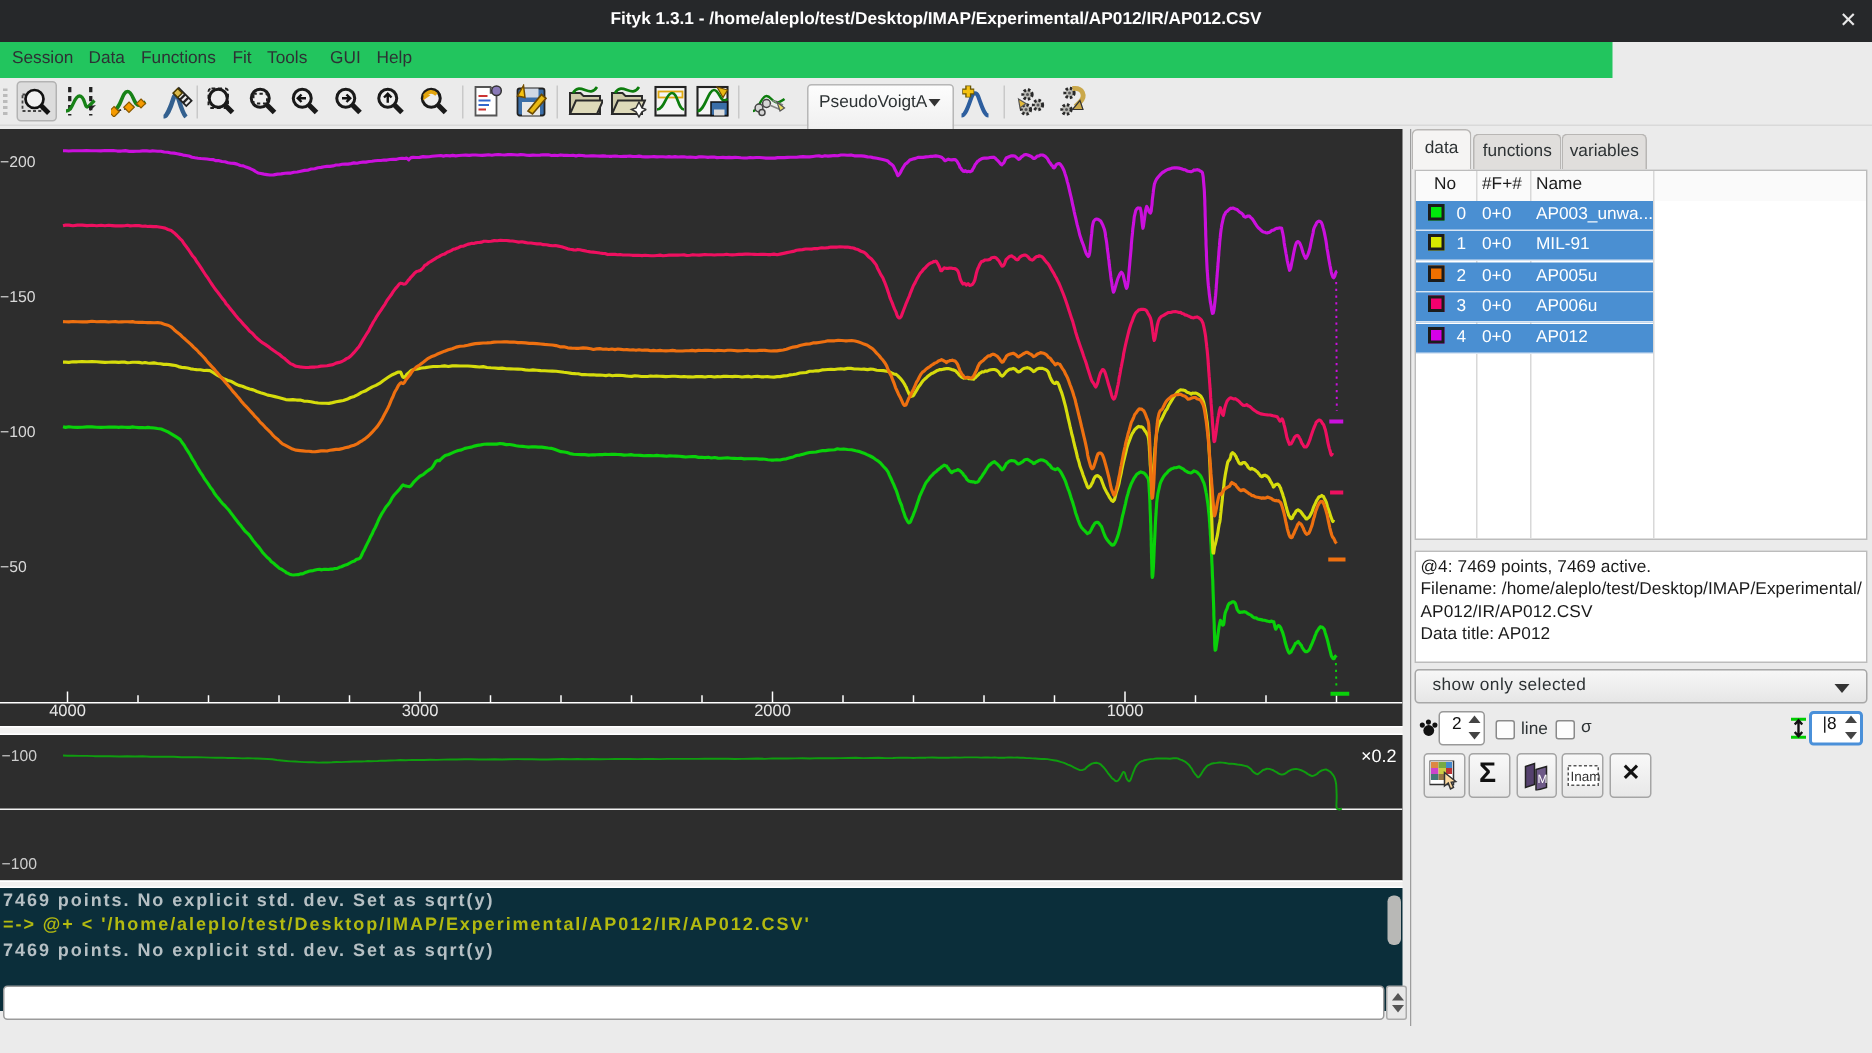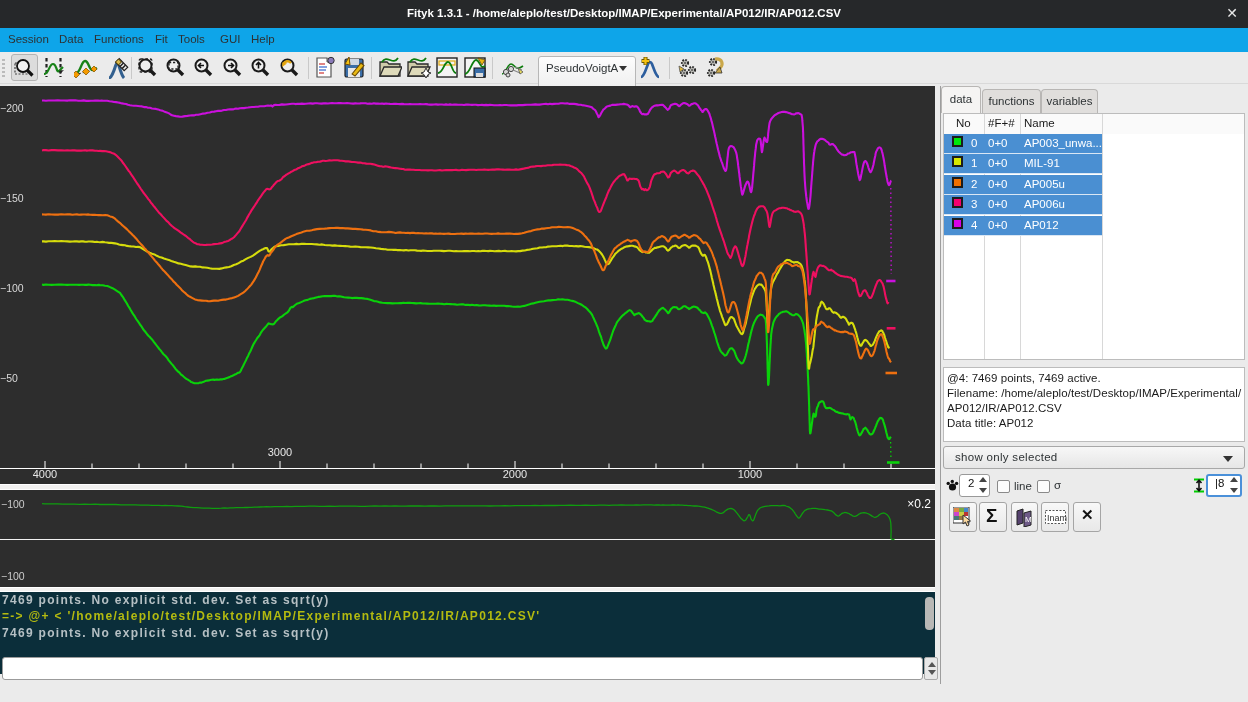--- a/index.html
+++ b/index.html
@@ -2,22 +2,22 @@
 <html><head><meta charset="utf-8"><style>
 * { margin:0; padding:0; box-sizing:border-box; }
 html,body { width:1248px; height:702px; overflow:hidden; background:#ebebeb;
   font-family:"Liberation Sans", sans-serif; }
 #app { position:relative; width:1248px; height:702px; }
 .titlebar { position:absolute; left:0; top:0; width:1248px; height:28px;
   background:#26282a; color:#fff; }
 .titlebar .title { position:absolute; left:0; right:0; top:7px; text-align:center;
   font-size:11.5px; font-weight:bold; letter-spacing:0px; }
 .titlebar .close { position:absolute; right:10px; top:5px; font-size:14px; color:#e8e8e8; }
-.menubar { position:absolute; left:0; top:28px; width:1248px; height:24px;
-  background:#0ea5e9; font-size:11.5px; color:#2d3234; }
+.menubar { position:absolute; left:0; top:28px; width:1075px; height:24px;
+  background:#22c55e; font-size:11.5px; color:#2d3234; }
 .menubar span { position:absolute; top:5px; }
 .toolbar { position:absolute; left:0; top:52px; width:1248px; height:32px;
   background:#ebebeb; border-bottom:1px solid #d9d9d9; }
 .toolbar svg, .toolbar .tsep, .toolbar .grip { position:absolute; }
 .tsep { top:5px; width:1px; height:22px; background:#c9c9c9; }
 .grip { left:2px; top:7px; width:3px; height:18px;
   background:repeating-linear-gradient(to bottom,#bbb 0 2px,#ebebeb 2px 4px); }
 .toolbtn { position:absolute; left:11px; top:2px; width:27px; height:27px;
   background:#dcdcdc; border:1px solid #b3b3b3; border-radius:3px; }
 .combo { position:absolute; left:538px; top:4px; width:98px; height:39px;
@@ -275,21 +275,21 @@
         <polyline points="42.0,150.5 43.7,150.1 45.9,150.1 48.6,150.5 51.6,150.1 54.8,150.1 58.0,150.4 61.3,150.2 64.5,150.5 67.4,150.2 70.0,150.5 72.4,150.2 74.7,150.4 76.9,150.6 79.1,150.5 81.1,150.6 83.1,150.5 85.0,150.2 86.8,150.6 88.4,150.5 90.0,150.4 92.7,150.4 94.9,150.8 96.8,150.7 98.4,151.0 100.0,150.9 102.3,151.1 104.1,151.0 106.0,151.3 108.1,151.7 110.1,152.1 112.0,153.0 114.1,153.7 116.0,155.1 118.0,157.0 120.0,159.1 121.4,160.4 122.7,162.5 124.0,164.2 125.7,166.5 127.3,168.9 128.5,170.7 129.8,172.1 131.0,174.2 132.2,175.8 133.5,177.7 134.7,179.6 135.9,181.5 137.2,183.5 138.4,185.1 139.6,187.0 140.9,189.0 142.1,190.7 143.3,192.5 144.6,194.1 145.8,195.7 147.1,197.4 148.3,199.1 149.6,200.5 150.8,202.6 152.1,203.9 153.3,205.6 155.2,207.8 157.0,210.2 158.8,212.4 160.7,214.3 162.5,216.4 164.4,218.4 166.3,220.7 168.2,222.1 170.0,224.2 171.9,226.0 173.5,227.3 175.2,228.6 176.8,229.6 178.7,230.9 180.5,232.3 182.4,233.7 184.3,235.0 186.2,236.2 188.0,237.8 189.5,238.8 191.0,240.2 192.5,241.5 194.0,242.6 195.5,243.2 197.0,244.1 198.4,244.3 200.0,244.6 201.9,244.8 204.0,245.0 206.0,244.9 208.0,244.7 210.0,244.7 212.0,244.5 214.0,244.1 216.0,244.0 218.0,243.8 220.0,243.4 222.0,243.1 224.0,242.1 226.1,241.6 228.0,241.0 229.6,240.1 231.0,239.1 232.4,238.5 234.0,237.2 235.9,235.1 238.0,232.6 239.3,231.2 240.7,228.8 242.0,226.6 243.3,224.5 244.7,222.2 246.0,220.2 247.0,218.1 248.0,216.4 249.0,214.5 250.0,213.0 251.3,210.7 252.7,208.6 254.0,206.7 255.3,204.7 256.7,202.7 258.0,200.3 259.4,198.4 260.7,196.7 262.0,194.6 263.6,192.4 265.0,190.8 266.1,189.4 267.0,188.8 268.0,189.0 269.0,189.4 269.8,189.3 270.5,189.1 271.2,188.2 272.0,187.0 272.9,186.2 274.0,184.7 275.1,183.6 276.3,182.1 277.7,181.0 279.0,180.7 280.1,180.3 281.1,179.5 282.1,178.5 283.1,177.0 284.5,176.3 285.9,175.0 287.3,174.2 288.6,173.4 290.0,172.6 291.3,171.7 292.7,171.1 294.0,170.2 295.0,169.7 296.0,169.5 297.0,169.0 298.1,168.2 299.4,167.7 300.8,167.1 302.2,166.2 303.6,165.9 305.0,165.4 306.3,164.7 307.6,164.2 309.0,164.1 310.3,163.5 311.7,162.9 313.1,162.6 314.5,162.2 315.9,162.3 317.2,161.9 318.5,161.7 319.9,161.6 321.2,161.4 322.6,160.8 323.9,160.8 325.4,161.0 327.4,160.8 329.5,160.4 331.6,160.5 333.6,160.2 335.7,160.3 337.7,160.3 339.7,160.6 341.7,160.7 343.7,161.0 345.8,161.4 347.9,161.2 349.9,161.6 351.9,162.0 354.0,162.0 356.1,162.3 358.1,162.6 360.2,162.5 362.2,163.1 364.3,163.2 366.3,163.6 368.3,163.8 370.3,163.7 372.3,164.1 374.4,164.5 376.5,165.2 378.5,165.9 379.9,166.2 381.2,166.3 382.5,166.6 383.9,166.7 385.2,166.3 386.6,166.5 387.9,166.8 389.3,167.1 391.2,167.5 393.5,167.9 395.4,168.1 397.5,168.3 400.0,168.7 401.6,168.9 403.3,169.0 405.1,169.7 407.3,169.5 410.0,169.6 411.6,169.8 413.4,169.7 415.3,170.0 417.3,170.0 419.4,170.0 421.5,170.2 423.7,170.2 425.8,170.2 428.0,170.4 430.0,170.2 432.0,170.3 434.0,170.5 436.0,170.5 438.0,170.3 440.0,170.1 442.0,170.5 444.0,170.3 446.0,170.1 448.0,170.0 450.0,170.1 452.0,170.1 454.0,170.0 456.0,169.9 458.0,170.3 460.0,170.2 462.0,169.8 464.0,170.0 466.0,170.1 468.0,169.9 470.0,169.7 472.0,169.8 474.1,169.8 476.2,170.0 478.2,169.8 480.3,169.8 482.4,169.8 484.4,169.5 486.3,169.8 488.2,169.9 490.0,169.8 492.4,169.6 494.7,169.6 496.8,169.4 498.8,169.4 500.9,169.5 502.9,169.6 505.0,169.7 507.2,169.5 509.4,169.6 511.6,169.7 513.9,169.7 516.0,169.4 518.1,169.8 520.0,169.4 522.4,168.9 524.6,168.4 526.7,168.0 528.8,167.6 531.0,166.8 533.0,166.6 535.0,166.4 537.0,166.0 539.0,166.0 541.0,166.1 543.0,165.7 545.3,165.7 547.7,165.2 550.0,165.3 552.1,165.1 554.0,164.7 556.4,164.7 558.3,164.7 560.0,164.6 562.6,164.7 565.0,164.7 567.1,165.1 569.0,165.3 570.5,166.0 572.0,166.4 574.0,167.5 576.0,168.2 577.5,169.4 579.0,171.1 581.0,172.7 583.0,175.2 584.1,176.6 585.0,178.8 586.0,180.7 587.2,183.1 588.5,185.1 589.6,187.7 590.5,190.0 591.3,192.2 592.0,194.3 592.7,196.4 593.3,198.4 594.0,200.1 594.8,201.9 595.6,204.1 596.4,206.1 597.3,207.9 598.0,210.1 598.6,211.3 599.2,211.9 599.8,211.9 600.4,211.5 600.9,210.7 601.5,209.1 602.3,207.0 603.2,204.7 603.9,202.8 604.7,200.9 605.5,199.0 606.3,197.2 607.0,195.2 607.8,193.2 608.9,190.5 610.1,188.4 611.3,185.9 612.4,184.0 613.5,182.2 614.6,181.0 615.7,179.5 616.9,178.5 618.0,177.2 619.2,176.1 620.4,175.4 621.5,175.0 622.4,174.3 623.2,174.4 623.8,174.1 624.3,174.3 625.1,175.7 626.0,177.4 626.6,178.8 627.2,180.4 627.8,180.5 628.3,179.9 628.8,179.3 629.4,178.6 630.3,178.8 631.2,178.9 632.0,179.0 632.9,178.7 634.0,178.7 635.2,179.0 636.4,179.0 637.4,179.5 638.1,180.1 638.6,180.7 639.2,182.3 639.7,184.3 640.2,186.2 640.8,187.4 641.4,188.6 642.0,189.4 642.6,188.9 643.1,189.0 643.6,189.3 644.2,190.1 644.8,189.6 645.4,189.1 646.0,189.7 646.5,190.3 647.0,190.2 647.6,190.0 648.2,189.6 648.8,188.9 649.4,187.8 649.9,186.6 650.4,184.4 651.0,181.8 651.6,179.8 652.2,178.5 652.8,177.1 653.3,176.0 653.8,175.2 654.4,174.3 655.4,174.1 656.7,173.3 658.4,173.3 660.0,172.9 661.1,171.8 662.0,171.7 663.0,171.6 664.0,171.8 665.0,172.9 666.0,174.0 667.0,175.8 668.0,177.4 668.7,177.3 669.4,176.5 670.0,175.0 670.7,173.1 671.6,172.2 672.6,171.3 673.5,170.8 674.4,170.6 675.3,171.2 676.3,171.8 677.2,172.9 678.1,173.2 678.8,173.0 679.4,172.0 680.1,171.3 680.9,170.8 681.8,170.3 682.8,170.1 683.7,170.1 684.6,170.6 685.6,171.5 686.5,172.7 687.4,173.1 688.3,173.4 689.1,172.8 689.8,172.0 690.4,171.5 691.1,171.0 692.0,171.0 692.9,170.5 693.8,170.8 694.8,171.3 695.7,172.2 696.6,173.5 697.6,174.7 698.5,175.6 699.4,176.8 700.3,178.5 701.3,180.3 702.2,181.7 702.9,183.0 703.5,184.2 704.2,185.2 705.0,187.0 705.8,188.5 706.5,190.1 707.1,191.5 707.8,193.3 708.7,195.5 709.6,197.8 710.6,200.7 711.5,203.4 712.4,206.2 713.3,208.9 714.2,211.6 715.2,214.4 715.8,216.7 716.4,218.8 717.0,221.1 717.7,223.3 718.3,225.4 719.0,227.4 720.0,230.4 721.0,233.2 721.7,235.1 722.3,237.0 723.0,239.0 723.7,240.8 724.4,243.0 725.0,245.2 725.8,247.6 726.5,249.8 727.2,252.1 728.0,254.2 728.8,255.2 729.5,256.3 730.0,257.4 730.5,258.0 731.0,257.1 731.5,255.9 732.0,254.5 732.5,252.3 733.0,250.6 733.5,249.0 734.0,248.0 734.5,247.2 735.0,246.4 735.5,246.4 736.0,246.9 736.5,247.8 737.2,249.9 738.0,252.6 738.8,255.5 739.5,257.9 740.3,260.4 741.0,263.1 741.7,265.1 742.4,266.1 742.9,265.8 743.5,264.6 744.0,262.9 744.5,260.6 745.0,258.0 745.4,256.4 745.8,254.2 746.1,251.9 746.5,250.0 746.9,247.8 747.2,245.9 747.6,244.2 748.0,242.0 748.4,240.0 748.8,238.1 749.1,235.7 749.5,233.9 750.0,231.5 750.5,229.2 751.0,227.1 751.5,225.1 752.0,223.0 752.5,221.0 753.2,218.5 754.0,216.0 754.8,214.1 755.5,212.0 756.2,210.4 757.0,208.9 757.8,207.9 758.5,207.3 759.2,206.6 760.0,206.5 760.8,206.2 761.5,206.2 762.2,206.2 763.0,206.3 763.8,206.7 764.5,207.3 765.1,208.5 765.7,209.6 766.4,210.7 767.0,212.1 767.5,214.0 768.0,217.1 768.3,218.9 768.5,221.1 768.8,223.2 769.1,225.5 769.5,227.0 769.9,226.0 770.3,223.8 770.7,221.7 771.1,219.2 771.5,217.0 772.2,214.2 773.0,212.3 774.0,211.1 775.0,210.6 776.0,210.1 777.0,209.4 777.9,208.9 779.0,208.3 780.4,208.3 782.0,207.8 783.6,207.7 785.0,208.0 786.1,208.3 787.0,208.2 788.0,209.0 789.0,209.2 790.0,209.9 791.0,210.1 792.0,210.6 793.0,211.0 794.0,211.6 795.0,211.8 795.8,211.9 796.5,211.6 797.2,211.5 798.0,211.3 799.0,211.8 800.0,212.4 801.0,213.4 802.0,215.5 802.5,217.6 803.0,220.0 803.5,222.9 803.8,224.7 804.0,226.9 804.3,229.1 804.5,231.3 804.8,233.7 805.0,235.9 805.2,238.1 805.4,240.4 805.5,242.5 805.7,244.7 805.8,247.0 806.0,249.1 806.1,250.8 806.3,252.9 806.4,254.9 806.6,257.1 806.7,259.0 806.9,260.8 807.0,263.0 807.1,265.1 807.3,267.2 807.4,269.1 807.6,271.1 807.7,273.0 807.9,275.2 808.0,277.1 808.2,279.3 808.3,281.8 808.5,284.1 808.7,286.2 808.8,287.9 809.0,290.6 809.2,293.0 809.4,294.4 809.8,294.1 810.2,291.5 810.5,289.6 810.9,286.8 811.2,284.0 811.6,281.5 811.9,279.2 812.3,277.2 812.9,273.8 813.5,271.8 814.0,273.0 814.5,274.6 815.0,276.2 815.5,276.9 816.0,274.7 816.5,272.0 817.2,269.7 818.0,267.5 818.8,266.4 819.6,265.7 820.3,265.2 821.0,265.4 821.7,265.7 822.5,265.9 823.4,265.8 824.3,266.3 825.2,266.9 826.0,267.6 826.7,268.3 827.5,269.2 828.7,270.1 829.8,270.3 830.5,270.2 831.2,269.7 832.1,270.6 833.0,270.8 833.9,271.6 835.0,272.6 836.4,273.7 838.1,274.8 840.5,275.9 842.8,276.3 844.0,276.5 845.0,276.6 846.8,276.7 848.7,277.2 850.2,277.5 851.5,277.9 852.5,279.5 853.3,280.8 854.1,280.3 854.7,279.2 855.2,280.2 855.6,281.4 856.1,283.4 856.6,285.2 857.1,287.5 857.5,289.4 857.9,291.5 858.4,292.9 858.9,294.5 859.4,295.5 859.6,296.2 859.8,296.0 860.2,296.0 860.7,296.0 861.2,295.1 861.7,294.3 862.2,293.2 862.6,292.4 863.0,291.5 863.5,291.0 863.9,290.6 864.4,290.4 864.9,290.3 865.4,290.5 865.9,291.1 866.3,292.0 866.8,292.8 867.2,293.6 867.6,294.9 868.1,295.8 868.6,296.4 869.1,297.4 869.6,298.0 870.0,297.9 870.4,298.0 870.9,297.9 871.4,297.2 871.9,296.4 872.4,295.2 872.8,294.2 873.2,293.3 873.7,291.7 874.1,290.4 874.6,289.0 875.1,287.5 875.6,286.2 876.1,284.9 876.5,283.9 877.0,282.9 877.4,281.7 877.8,281.2 878.3,280.7 878.8,280.4 879.3,280.0 879.8,280.1 880.2,280.3 880.7,280.7 881.1,281.3 881.5,282.0 882.0,282.7 882.5,283.3 883.0,284.9 883.5,286.3 883.9,288.0 884.3,289.9 884.8,292.4 885.2,294.8 885.7,296.9 886.2,298.9 886.7,300.5 887.2,302.5 887.6,303.4 888.1,302.7 888.5,302.0" fill="none" stroke="#ee1060" stroke-width="2.1" stroke-linejoin="round"></polyline>
         <polyline points="42.0,100.5 43.7,100.5 45.9,100.7 48.4,100.5 51.3,100.5 54.4,100.5 57.7,100.3 60.9,100.5 64.1,100.5 67.2,100.6 70.0,100.3 72.7,100.4 75.4,100.3 78.2,100.7 80.9,100.7 83.6,100.4 86.2,100.9 88.7,100.9 91.0,100.8 93.1,100.8 95.0,100.6 97.9,100.6 100.0,100.8 101.6,100.6 103.2,100.7 105.0,100.8 107.2,100.8 109.5,101.3 111.8,101.5 114.0,102.0 116.0,102.1 118.2,102.5 120.2,102.9 122.1,103.4 124.0,103.7 126.0,104.0 128.0,104.8 130.0,105.2 132.0,105.5 134.0,105.7 136.0,105.8 138.0,106.0 140.0,106.3 142.0,106.4 144.0,107.1 146.0,107.1 148.0,107.7 150.0,107.8 152.0,108.5 154.0,108.8 156.0,108.9 158.1,109.4 160.2,110.3 162.2,110.6 164.0,111.4 166.8,112.4 169.0,113.4 170.6,114.5 172.0,115.3 173.9,115.7 176.0,116.1 177.9,116.4 180.0,116.7 182.4,116.6 185.0,116.1 187.4,115.9 190.0,115.5 191.9,115.3 193.9,115.4 196.0,114.8 198.2,114.7 200.5,114.2 203.0,113.6 205.1,113.5 207.4,112.7 209.8,112.5 212.0,111.8 214.1,111.6 216.1,111.2 218.0,110.9 220.0,110.9 222.0,110.6 224.0,110.0 226.0,110.0 228.0,109.5 230.0,109.3 232.0,109.4 234.0,109.1 236.0,108.6 238.0,108.8 240.0,108.3 242.0,108.1 244.0,108.1 246.0,107.7 248.0,107.5 250.0,107.2 252.0,107.0 254.0,107.0 256.0,106.7 258.0,106.7 260.0,106.3 262.1,106.2 264.3,106.2 266.4,105.7 268.0,105.6 269.9,105.7 271.0,105.4 271.8,105.9 272.5,106.6 272.7,106.1 274.0,105.1 275.5,104.9 277.5,105.0 279.7,104.9 282.0,104.4 284.0,104.6 286.1,104.5 288.1,104.2 290.0,104.0 292.0,103.8 293.8,103.7 295.6,104.1 297.5,103.7 300.0,103.9 301.8,103.6 303.8,103.9 305.9,103.7 308.2,103.5 310.5,103.4 312.8,103.6 315.0,103.3 317.1,103.3 319.3,103.5 321.4,103.6 323.6,103.4 325.7,103.2 327.9,103.5 330.0,103.2 332.1,103.0 334.3,103.2 336.4,103.3 338.6,103.1 340.7,103.1 342.9,103.2 345.0,103.3 347.1,103.1 349.1,103.2 351.2,103.5 353.2,103.6 355.3,103.4 357.6,103.5 360.0,103.4 361.8,103.2 363.7,103.2 365.6,103.2 367.6,103.7 369.7,103.6 371.8,103.7 373.8,103.3 375.9,103.6 378.0,103.6 380.0,103.7 382.0,103.5 384.0,103.9 386.0,103.5 388.0,103.7 390.0,103.9 392.0,104.0 394.0,103.9 396.0,103.9 398.0,104.0 400.0,104.1 402.0,103.9 404.0,104.1 406.0,104.2 408.0,104.2 410.0,104.0 412.0,104.2 414.0,104.3 416.0,104.2 418.0,104.2 420.0,104.1 422.0,104.3 424.0,104.3 426.0,104.1 428.0,104.4 430.0,104.6 432.0,104.6 434.0,104.5 436.0,104.4 438.0,104.6 440.0,104.5 442.0,104.5 444.0,104.7 446.0,104.4 448.0,104.7 450.0,104.4 452.0,104.7 454.0,104.6 456.0,104.5 458.0,104.8 460.0,104.7 462.0,104.8 464.0,105.0 466.0,104.6 468.0,104.5 470.0,104.7 472.0,104.9 474.0,104.7 476.0,104.7 478.0,105.1 480.0,105.0 482.0,104.9 484.0,105.1 486.0,104.9 488.0,105.1 490.0,104.9 492.0,105.0 494.0,105.2 496.0,105.3 498.0,105.3 500.0,105.0 502.0,105.2 504.1,105.0 506.3,105.0 508.4,105.2 510.6,105.4 512.6,105.4 514.7,105.3 516.6,105.4 518.4,105.1 520.0,105.0 522.8,105.1 525.0,104.9 527.0,104.8 528.9,104.8 531.0,104.8 533.2,104.6 535.4,104.4 537.5,104.6 539.7,104.6 542.0,104.3 544.0,104.0 546.0,103.9 548.0,104.3 550.0,103.8 552.0,104.1 554.0,103.9 556.3,103.7 558.5,103.8 560.6,103.3 562.8,103.3 565.0,103.5 567.3,103.3 569.6,103.9 572.0,103.8 574.1,103.9 576.0,104.1 578.4,104.6 580.3,104.7 582.0,105.1 584.6,105.5 587.0,106.0 589.2,106.5 591.0,107.0 592.1,107.5 593.0,108.6 594.3,109.5 595.5,110.6 596.3,112.2 597.0,113.7 597.6,114.7 598.0,115.8 598.3,116.6 598.6,117.1 599.1,116.7 599.7,116.0 600.3,115.0 601.0,113.5 601.7,112.3 602.5,111.0 603.5,109.4 604.5,108.8 605.5,107.8 606.5,106.7 607.7,106.3 609.0,105.9 610.4,105.6 612.0,104.9 613.7,104.9 615.5,104.9 617.3,104.6 619.0,104.5 620.5,104.2 622.0,104.2 623.8,103.9 625.5,104.2 626.7,104.5 627.7,104.8 628.4,105.4 629.0,105.9 629.5,106.7 630.0,107.1 630.5,107.1 631.1,106.6 631.6,106.5 632.2,106.1 633.3,106.5 634.5,106.6 635.7,106.4 636.7,106.4 637.4,106.9 638.0,107.5 638.5,108.4 639.0,109.2 639.5,110.1 640.0,111.6 640.6,112.1 641.2,113.2 641.8,113.7 642.3,114.2 642.8,114.3 643.4,113.8 643.9,114.1 644.5,114.5 645.1,114.4 645.7,114.2 646.3,114.3 646.8,114.5 647.4,114.1 648.0,113.9 648.5,112.8 649.0,112.0 649.5,111.0 650.1,109.7 650.7,109.0 651.3,108.2 651.8,107.5 652.4,107.2 653.4,106.4 654.6,105.7 656.2,105.4 657.8,105.4 658.9,105.3 660.0,105.0 661.3,104.9 662.5,104.8 663.3,105.2 664.1,106.1 665.2,107.1 666.3,108.3 667.1,109.3 667.8,109.9 668.5,109.1 669.3,108.5 670.0,106.8 670.8,105.3 671.9,104.8 673.1,104.3 674.3,103.9 675.4,103.9 676.5,104.0 677.6,104.9 678.4,105.6 679.1,106.3 679.9,105.9 680.7,104.8 681.8,104.1 682.9,103.2 684.0,103.0 685.2,103.3 686.4,103.8 687.5,104.3 688.3,105.1 689.0,105.6 689.7,105.6 690.5,105.1 691.5,104.1 692.7,103.9 693.8,103.3 695.0,103.3 696.2,103.8 697.3,104.7 698.1,105.5 698.8,106.7 699.5,108.0 700.3,108.9 701.1,110.2 701.8,110.7 702.2,111.7 702.5,112.0 702.9,111.8 703.3,111.4 703.7,110.6 704.1,109.8 704.8,109.3 705.6,109.1 706.4,109.1 707.1,109.8 707.9,110.9 708.6,112.2 709.4,113.8 710.1,116.1 710.9,118.5 711.6,121.4 712.1,123.0 712.6,125.2 713.1,127.4 713.6,129.6 714.1,131.6 714.6,133.9 715.1,136.5 715.6,138.4 716.1,141.0 716.6,143.3 717.1,145.2 717.6,147.5 718.1,149.8 718.6,151.6 719.1,153.4 719.8,156.5 720.6,158.9 721.4,161.3 722.2,163.2 723.1,166.0 724.0,168.6 724.8,170.1 725.5,171.0 726.0,170.4 726.5,168.2 726.7,166.6 726.9,164.2 727.1,162.2 727.3,160.1 727.5,158.0 727.8,155.8 728.0,153.4 728.2,151.4 728.5,149.8 729.0,147.8 729.5,147.0 730.2,146.3 731.0,146.0 732.0,146.2 733.0,146.8 733.8,147.4 734.5,148.7 735.2,150.1 736.0,152.2 736.4,153.4 736.8,155.2 737.1,157.8 737.5,160.0 737.8,161.9 738.0,163.6 738.2,165.7 738.5,167.9 738.8,169.9 739.0,172.1 739.3,173.8 739.5,176.2 739.8,178.4 740.0,180.1 740.3,182.2 740.5,184.1 740.8,186.4 741.2,188.4 741.4,190.3 741.7,192.0 742.0,193.7 742.3,194.8 742.7,194.1 743.2,192.6 743.8,190.5 744.5,188.1 745.2,185.8 746.0,184.0 746.8,182.3 747.5,181.5 748.2,182.1 748.8,183.4 749.4,186.1 750.0,188.6 750.5,191.0 751.0,192.2 751.5,191.2 752.0,188.2 752.2,186.8 752.3,185.0 752.5,183.1 752.7,180.9 752.9,178.6 753.1,176.5 753.3,173.9 753.5,171.9 753.7,169.9 753.9,167.5 754.1,165.4 754.2,163.3 754.4,161.1 754.6,158.8 754.8,157.1 755.0,155.1 755.2,152.5 755.5,150.4 755.8,148.2 756.0,146.2 756.2,144.4 756.5,143.2 757.2,140.3 758.0,139.1 758.8,138.6 759.5,138.8 760.1,138.7 760.5,140.1 760.8,141.8 761.0,143.7 761.2,146.0 761.4,148.2 761.7,150.8 761.9,152.2 762.3,150.8 762.7,147.9 763.0,145.8 763.4,142.8 763.7,140.5 764.1,138.7 764.5,137.6 765.0,138.5 765.5,139.6 766.0,141.1 766.5,141.8 767.0,142.0 767.5,140.6 767.7,138.4 768.0,136.4 768.2,133.3 768.5,131.0 768.8,128.6 769.0,126.6 769.3,124.7 769.6,122.8 770.2,121.1 771.0,119.5 772.0,118.2 773.0,117.0 774.0,115.9 775.0,115.0 775.9,114.5 777.0,113.8 778.4,113.0 780.0,112.6 781.5,112.0 783.0,111.8 784.5,111.9 786.0,112.1 787.6,112.5 789.0,113.1 790.1,113.2 791.0,113.8 792.0,114.2 793.0,114.3 794.0,114.5 795.0,114.1 796.0,113.3 797.0,113.4 798.0,113.1 799.0,113.3 800.1,114.0 801.0,114.4 801.6,115.0 802.0,117.2 802.2,118.6 802.3,120.2 802.5,122.5 802.7,124.8 802.9,127.2 803.0,129.8 803.1,131.9 803.2,133.8 803.2,135.9 803.3,138.0 803.4,140.6 803.4,142.7 803.5,145.2 803.6,147.7 803.6,149.8 803.7,151.9 803.8,154.1 803.8,156.2 803.9,158.5 804.0,160.4 804.0,162.7 804.1,164.8 804.2,166.6 804.3,168.3 804.3,170.1 804.4,172.2 804.5,174.5 804.6,176.6 804.7,178.6 804.8,180.5 805.0,182.6 805.1,184.3 805.2,186.0 805.4,188.4 805.6,190.5 805.8,192.2 806.0,194.1 806.2,196.2 806.6,199.0 806.9,201.4 807.3,203.3 807.8,206.6 808.3,208.9 808.8,208.7 809.2,207.1 809.5,205.2 809.7,203.4 810.0,200.8 810.2,198.8 810.4,197.0 810.6,194.6 810.8,192.1 810.9,190.1 811.1,188.2 811.2,186.0 811.4,184.0 811.5,182.2 811.7,180.2 811.9,177.8 812.0,175.7 812.2,174.0 812.3,171.9 812.5,170.0 812.6,167.9 812.8,165.8 813.0,163.6 813.1,161.9 813.3,159.8 813.5,158.1 813.7,156.0 814.0,153.5 814.3,151.7 814.5,150.1 815.0,147.9 815.4,146.0 815.8,144.5 816.2,143.3 816.6,142.9 817.0,141.8 817.5,141.2 818.1,140.9 818.9,140.1 819.7,139.4 820.5,138.8 821.3,138.9 822.0,138.7 822.8,139.0 823.6,139.4 824.4,139.5 825.2,140.2 826.0,141.0 826.8,141.6 827.5,142.0 828.1,142.5 828.7,143.1 829.1,144.1 829.5,144.5 829.9,144.5 830.3,144.7 830.7,144.5 831.1,144.4 831.6,144.1 832.2,144.0 833.0,144.1 833.8,145.0 834.6,145.6 835.4,146.7 836.2,147.9 837.0,149.3 837.8,150.5 838.5,151.4 839.3,152.2 840.1,152.9 840.9,153.7 841.6,154.3 842.4,154.7 843.2,154.8 844.0,155.2 844.8,155.3 845.5,155.0 846.3,154.9 847.1,154.3 847.9,153.6 848.7,153.5 849.5,153.2 850.2,152.6 851.0,152.2 851.8,152.2 852.6,152.1 853.1,151.9 853.4,152.0 853.8,152.0 854.2,152.3 854.4,152.1 854.6,153.0 855.0,154.7 855.4,156.7 855.8,158.9 856.1,161.8 856.5,164.2 856.9,166.3 857.3,168.8 857.7,170.9 858.1,173.5 858.6,175.7 859.0,177.4 859.4,179.0 859.7,180.2 860.1,179.7 860.5,178.6 860.9,176.8 861.2,174.9 861.6,173.3 862.0,171.1 862.4,169.0 862.8,167.1 863.2,165.3 863.6,163.7 864.0,162.6 864.4,161.6 864.8,161.3 865.2,161.0 865.6,161.2 866.0,161.5 866.4,161.9 866.7,162.6 867.1,163.5 867.5,164.5 867.9,165.7 868.3,167.2 868.7,168.5 869.1,169.5 869.5,170.5 869.9,171.2 870.2,172.0 870.6,172.2 871.2,171.3 871.8,170.1 872.2,169.0 872.6,167.9 873.0,166.3 873.4,165.0 873.8,162.7 874.2,160.8 874.6,158.7 875.0,157.0 875.4,155.2 875.7,153.2 876.1,151.9 876.5,151.1 876.9,150.3 877.3,149.7 877.7,148.6 878.1,148.1 878.5,147.8 878.9,147.6 879.3,147.4 879.7,147.6 880.1,147.7 880.4,147.8 880.8,148.2 881.2,149.0 881.6,150.0 882.0,151.6 882.4,152.9 882.8,154.6 883.2,156.6 883.6,158.5 884.0,160.7 884.4,163.4 884.7,165.8 885.1,167.8 885.5,170.3 885.9,172.8 886.3,175.0 886.7,177.2 887.1,179.1 887.5,181.4 887.9,182.9 888.3,183.9 888.7,184.9 889.1,185.2 889.5,184.7 889.8,184.2 890.1,183.1 890.5,181.9 891.0,181.0 891.4,180.8" fill="none" stroke="#cb10dd" stroke-width="2.1" stroke-linejoin="round"></polyline>
         <line x1="886.2" y1="281" x2="895.5" y2="281" stroke="#cb10dd" stroke-width="2.6"></line>
         <line x1="886.7" y1="328.3" x2="895.5" y2="328.3" stroke="#ee1060" stroke-width="2.6"></line>
         <line x1="885.5" y1="373" x2="897" y2="373" stroke="#ee7010" stroke-width="2.6"></line>
         <line x1="887" y1="462.5" x2="899.5" y2="462.5" stroke="#0ad10a" stroke-width="2.6"></line>
         <line x1="890.8" y1="188" x2="891.2" y2="274" stroke="#cb10dd" stroke-width="1.3" stroke-dasharray="1.5,3"></line>
         <line x1="890.6" y1="442" x2="890.9" y2="457" stroke="#0ad10a" stroke-width="1.3" stroke-dasharray="1.5,3"></line>
       </svg>
       <div class="xlab" style="left:25px;top:382px;width:40px;text-align:center">4000</div>
-      <div class="xlab" style="left:260px;top:360px;width:40px;text-align:center">3000</div>
+      <div class="xlab" style="left:260px;top:382px;width:40px;text-align:center">3000</div>
       <div class="xlab" style="left:495px;top:382px;width:40px;text-align:center">2000</div>
       <div class="xlab" style="left:730px;top:382px;width:40px;text-align:center">1000</div>
     </div>
 <div class="sep1"></div>
 <div class="aux">
       <svg width="935" height="97" viewBox="0 490 935 97" style="position:absolute;left:0;top:0">
         <line x1="0" y1="539.5" x2="935" y2="539.5" stroke="#f2f2f2" stroke-width="1"></line>
         <polyline points="42.0,503.7 44.8,503.8 48.5,503.8 52.8,503.9 57.6,503.9 62.9,504.1 68.4,504.1 73.9,504.2 79.5,504.3 84.9,504.2 90.0,504.3 95.0,504.2 100.1,504.5 105.3,504.4 110.6,504.5 115.8,504.5 121.0,504.8 126.0,504.8 130.9,504.8 135.6,504.9 140.0,505.1 144.1,505.2 148.0,505.1 151.7,505.3 155.3,505.3 158.7,505.4 162.0,505.6 165.3,505.4 168.5,505.6 171.7,505.7 175.0,505.8 178.3,506.0 181.5,506.2 184.6,506.7 187.7,507.0 190.8,507.3 193.9,507.6 196.9,507.7 199.9,507.9 203.0,508.1 206.0,508.2 209.1,508.2 212.2,508.4 215.3,508.3 218.4,508.3 221.4,508.2 224.5,508.0 227.5,508.1 230.4,507.9 233.2,507.8 236.0,507.7 238.6,507.6 240.9,507.7 243.1,507.6 245.3,507.3 247.4,507.5 249.5,507.4 251.8,507.3 254.3,507.1 257.0,507.2 260.0,507.0 263.3,506.9 266.8,506.7 270.5,506.8 274.4,506.6 278.4,506.6 282.5,506.7 286.8,506.5 291.1,506.6 295.5,506.4 300.0,506.3 304.6,506.3 309.4,506.2 314.3,506.2 319.3,506.3 324.4,506.3 329.5,506.2 334.7,506.3 339.8,506.2 345.0,506.1 350.0,506.1 355.0,506.2 360.0,506.3 365.0,506.3 370.0,506.2 375.0,506.0 380.0,506.2 385.0,506.0 390.0,506.2 395.0,506.0 400.0,506.2 405.0,506.1 410.0,506.0 415.0,506.0 420.0,506.0 425.0,506.1 430.0,506.0 435.0,505.9 440.0,506.1 445.0,505.9 450.0,505.9 455.0,505.9 460.0,505.9 465.0,505.9 470.0,505.8 475.0,505.8 480.0,505.8 485.0,505.8 490.0,506.0 495.0,505.9 500.0,505.8 505.0,505.7 510.0,505.9 515.0,505.6 520.0,505.7 525.0,505.7 530.0,505.6 535.0,505.5 540.0,505.7 545.0,505.4 550.0,505.5 555.0,505.5 560.2,505.4 565.3,505.3 570.5,505.2 575.6,505.4 580.7,505.3 585.7,505.2 590.6,505.4 595.4,505.3 600.0,505.1 604.5,505.1 608.9,505.3 613.2,505.1 617.4,505.1 621.6,505.0 625.6,505.2 629.4,505.1 633.1,505.1 636.7,505.0 640.0,505.1 643.2,504.9 646.1,504.9 648.9,504.9 651.6,504.9 654.1,505.1 656.4,504.9 658.7,505.0 660.9,505.1 663.0,505.0 665.0,505.1 667.7,505.1 670.1,505.1 672.3,504.9 674.3,505.0 676.2,505.1 678.1,505.0 680.0,505.2 682.2,505.2 684.4,505.4 686.4,505.4 688.4,505.6 690.3,505.7 692.0,505.8 694.3,506.0 696.3,506.0 698.2,506.1 700.0,506.4 702.4,506.8 704.7,507.2 707.0,507.9 709.4,508.6 711.9,509.7 714.0,510.5 716.2,511.8 718.0,512.6 719.9,513.4 721.7,513.3 723.3,512.7 724.8,511.2 726.3,510.1 727.9,509.1 729.5,508.7 731.0,508.5 732.5,508.9 734.0,509.8 735.5,511.3 737.0,513.1 738.5,515.2 740.0,517.1 741.3,518.8 742.5,519.6 743.6,520.7 744.6,520.8 745.3,520.4 746.0,519.7 746.9,518.2 747.7,516.7 748.3,515.5 748.8,514.6 749.3,514.7 749.8,515.0 750.3,516.5 750.8,518.2 751.3,519.4 751.9,520.2 752.4,520.8 752.9,520.8 753.4,520.4 754.0,519.2 754.7,517.2 755.4,515.2 756.2,513.2 757.0,511.4 758.0,509.9 759.0,508.9 760.0,508.0 761.0,507.5 761.9,507.2 763.0,506.8 764.9,506.4 767.0,506.1 769.0,505.9 771.0,505.6 772.9,505.7 775.0,505.6 777.5,505.7 780.0,505.8 782.2,505.5 784.0,505.4 785.1,505.6 786.0,506.0 787.0,506.4 788.0,506.7 789.0,507.2 790.0,507.7 791.2,508.7 792.5,509.8 793.6,511.3 794.6,512.6 795.3,514.0 796.0,515.0 796.9,516.2 797.7,517.1 798.3,518.0 798.8,518.2 799.6,517.7 800.4,516.6 801.2,515.3 802.0,514.0 803.0,512.6 804.0,511.4 804.9,510.4 806.0,509.9 807.4,509.2 809.0,508.8 810.9,508.6 813.0,508.3 815.0,508.4 817.0,508.7 819.0,509.1 821.0,509.1 822.9,509.3 825.0,509.7 827.6,510.0 830.0,510.6 831.7,511.0 833.0,512.0 834.1,512.9 835.0,514.1 835.9,514.9 836.7,515.4 837.5,515.9 838.3,516.2 839.1,515.7 840.0,515.0 840.9,514.3 842.0,513.3 843.2,513.0 844.6,512.5 846.2,512.6 847.7,513.1 848.9,513.5 850.0,514.3 851.3,514.9 852.5,515.8 853.6,516.2 854.6,516.4 855.7,516.2 856.7,515.7 857.7,515.1 858.7,514.3 859.8,513.7 861.0,513.1 862.4,512.8 864.0,512.6 865.7,512.9 867.5,513.5 869.1,514.2 870.6,515.1 871.7,515.9 872.7,516.5 873.8,517.0 874.8,517.4 875.8,517.1 876.9,516.6 878.0,516.0 879.0,515.0 880.0,514.3 881.0,513.7 882.0,513.4 883.0,513.1 884.0,513.0 885.0,513.4 886.0,514.0 887.0,514.6 888.1,515.9 889.0,517.1 889.6,518.2 890.0,519.2 890.4,520.8 890.8,523.0 890.9,524.9 891.0,527.3 891.1,529.9 891.1,532.4 891.0,535.0 890.9,537.3 891.2,539.0 892.9,539.7 894.6,539.0" fill="none" stroke="#0f9d0f" stroke-width="1.3" stroke-linejoin="round"></polyline>
       </svg>
       <div class="ylab" style="top:8px;left:1px;color:#cdcdcd">−100</div>

